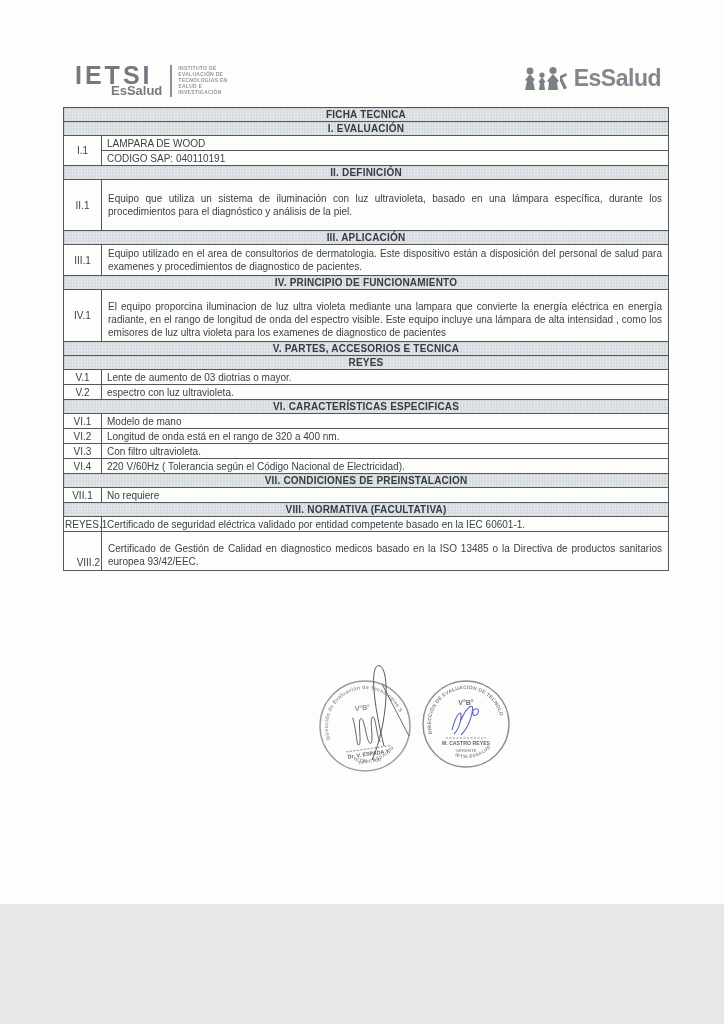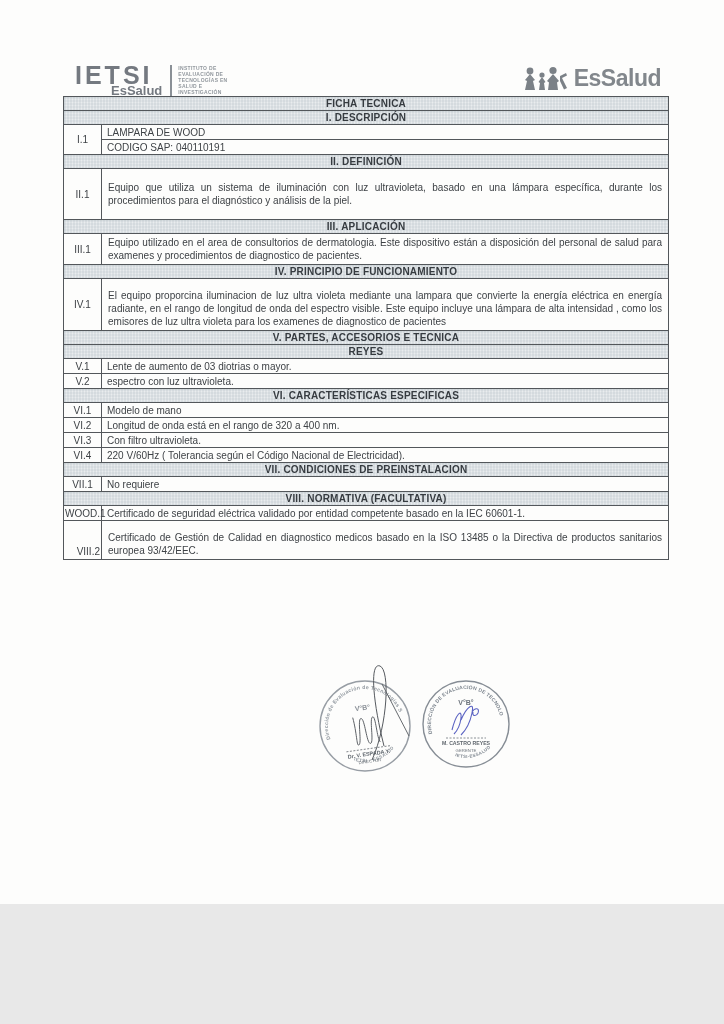--- a/index.html
+++ b/index.html
@@ -14,21 +14,21 @@
   .ietsi-block{display:flex;flex-direction:column;}
   .ietsi-big{font-size:25px;font-weight:800;letter-spacing:3px;color:#747980;line-height:23px;}
   .ietsi-sub{font-size:13px;font-weight:bold;color:#747980;line-height:12px;margin-top:-2px;padding-left:36px;}
   .ietsi-divider{width:2px;height:32px;background:#8a9096;margin:1px 6px 0 8px;}
   .ietsi-lines{display:flex;flex-direction:column;margin-top:1px;}
   .ietsi-lines div{font-size:5px;line-height:6px;color:#92989e;letter-spacing:.3px;font-weight:bold;}
   .logo-essalud{position:absolute;right:8px;top:2px;display:flex;align-items:center;}
   .essalud-text{font-size:23px;font-weight:bold;color:#82878c;letter-spacing:-.5px;margin-left:4px;}
   
   table.ficha{
-    position:absolute;left:63px;top:96px;width:606px;
+    position:absolute;left:63px;top:107px;width:606px;
     border-collapse:collapse;table-layout:fixed;
   }
   table.ficha td{border:1px solid #53575b;font-size:10px;vertical-align:middle;}
   .c-num{width:38px;}
   .hdr{
     background-color:#e9ecee;
     background-image:
       repeating-linear-gradient(90deg, rgba(140,155,165,.28) 0 1px, transparent 1px 3px),
       repeating-linear-gradient(0deg, rgba(140,155,165,.20) 0 1px, transparent 1px 3px);
     font-weight:bold;text-align:center;color:#363b40;
@@ -87,21 +87,21 @@
         <col class="c-num">
         <col>
       </colgroup>
 
     <tbody>
         <tr>
           <td colspan="2" class="hdr">FICHA TECNICA</td>
         </tr>
 
     <tr>
-          <td colspan="2" class="hdr">I. DESCRIPCIÓN</td>
+          <td colspan="2" class="hdr">I. EVALUACIÓN</td>
         </tr>
     <tr>
       <td class="num" rowspan="2">I.1</td>
       <td class="txt bold">LAMPARA DE WOOD</td>
     </tr>
     <tr>
       <td class="txt bold">CODIGO SAP: 040110191</td>
     </tr>
 
     <tr>
@@ -168,21 +168,21 @@
         </tr>
     <tr>
       <td class="num">VII.1</td>
       <td class="txt">No requiere</td>
     </tr>
 
     <tr>
           <td colspan="2" class="hdr">VIII. NORMATIVA (FACULTATIVA)</td>
         </tr>
     <tr>
-      <td class="num">WOOD.1</td>
+      <td class="num">REYES.1</td>
       <td class="txt">Certificado de seguridad eléctrica validado por entidad competente basado en la IEC 60601-1.</td>
     </tr>
     <tr>
       <td class="num bottom">VIII.2</td>
       <td class="para pad-mid">Certificado de Gestión de  Calidad en diagnostico medicos basado en la ISO 13485 o la Directiva de productos sanitarios europea 93/42/EEC.</td>
     </tr>
   </tbody>
     </table>
 
   <svg class="stamp stamp-left" width="124" height="132" viewBox="0 0 124 132">

